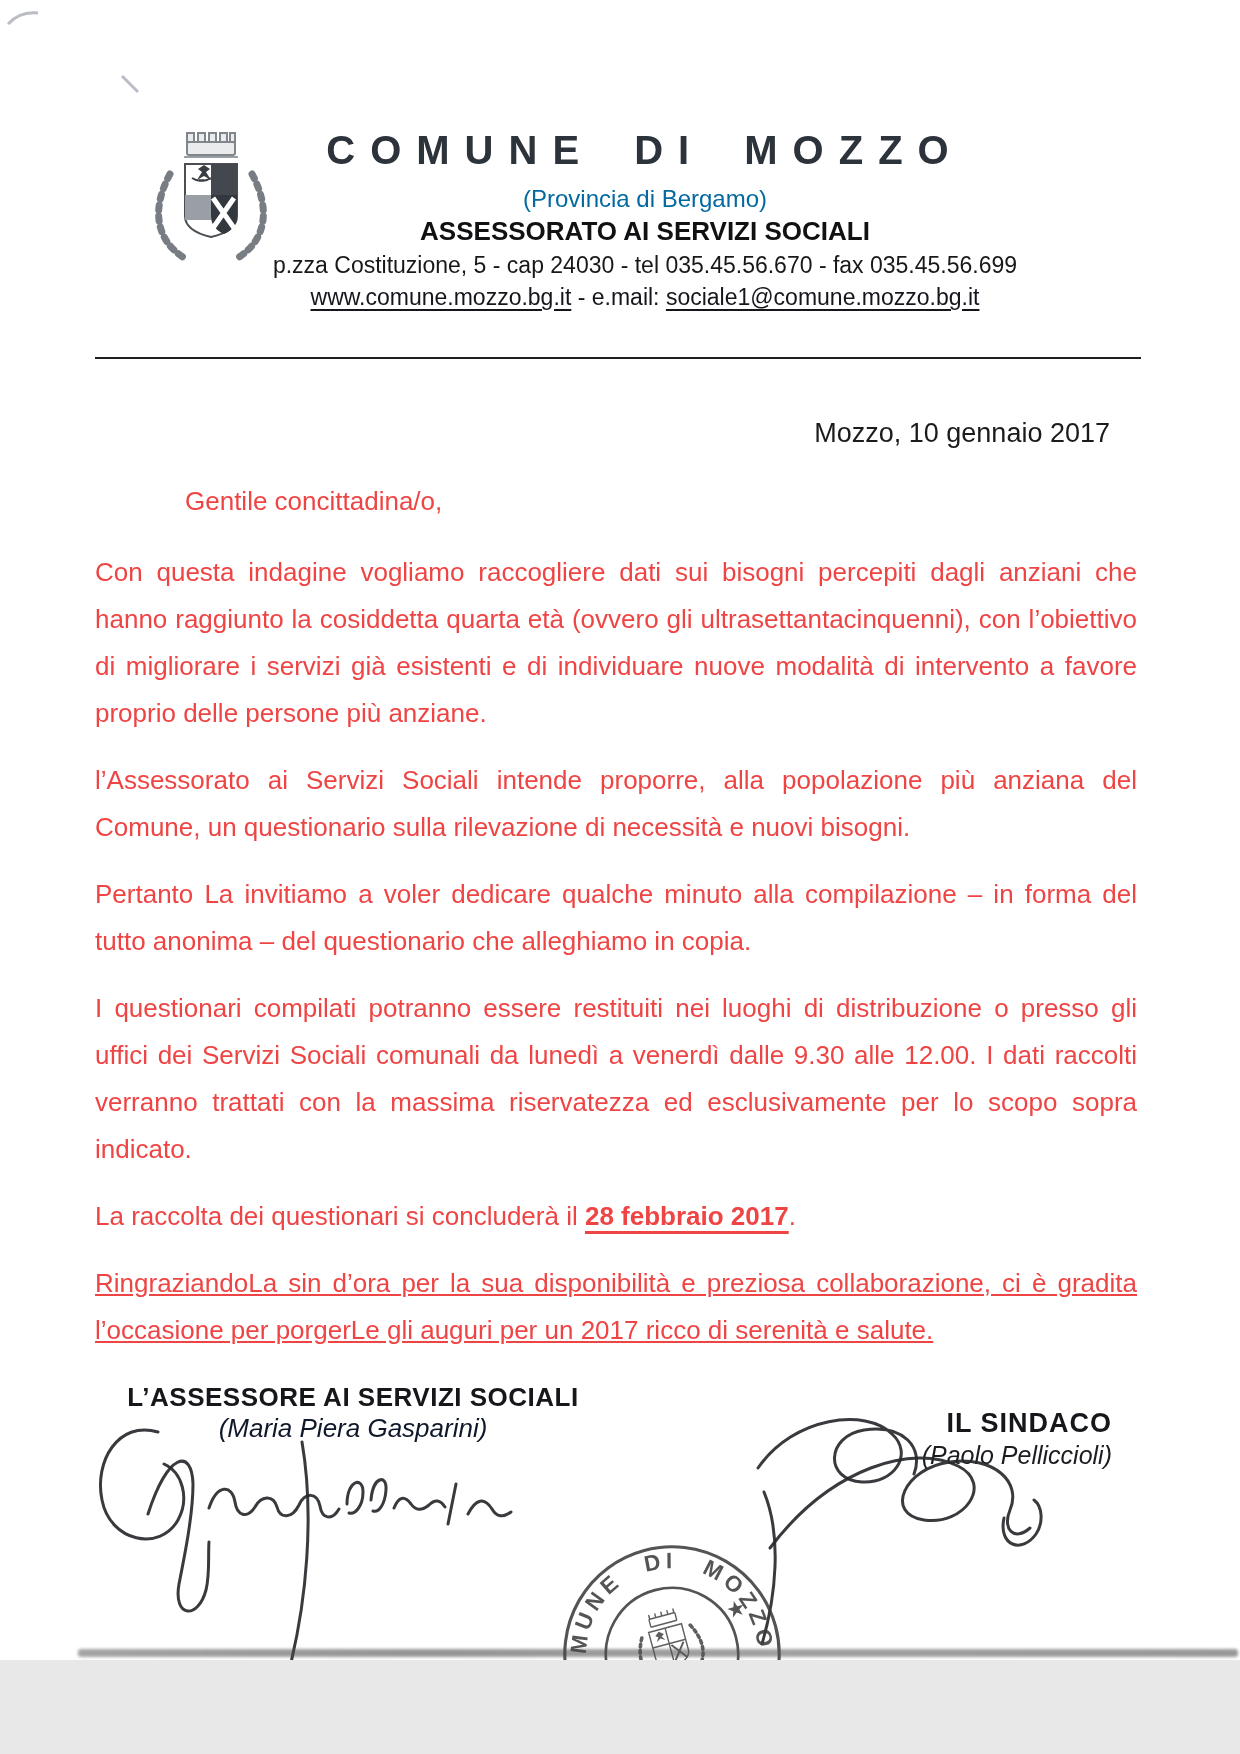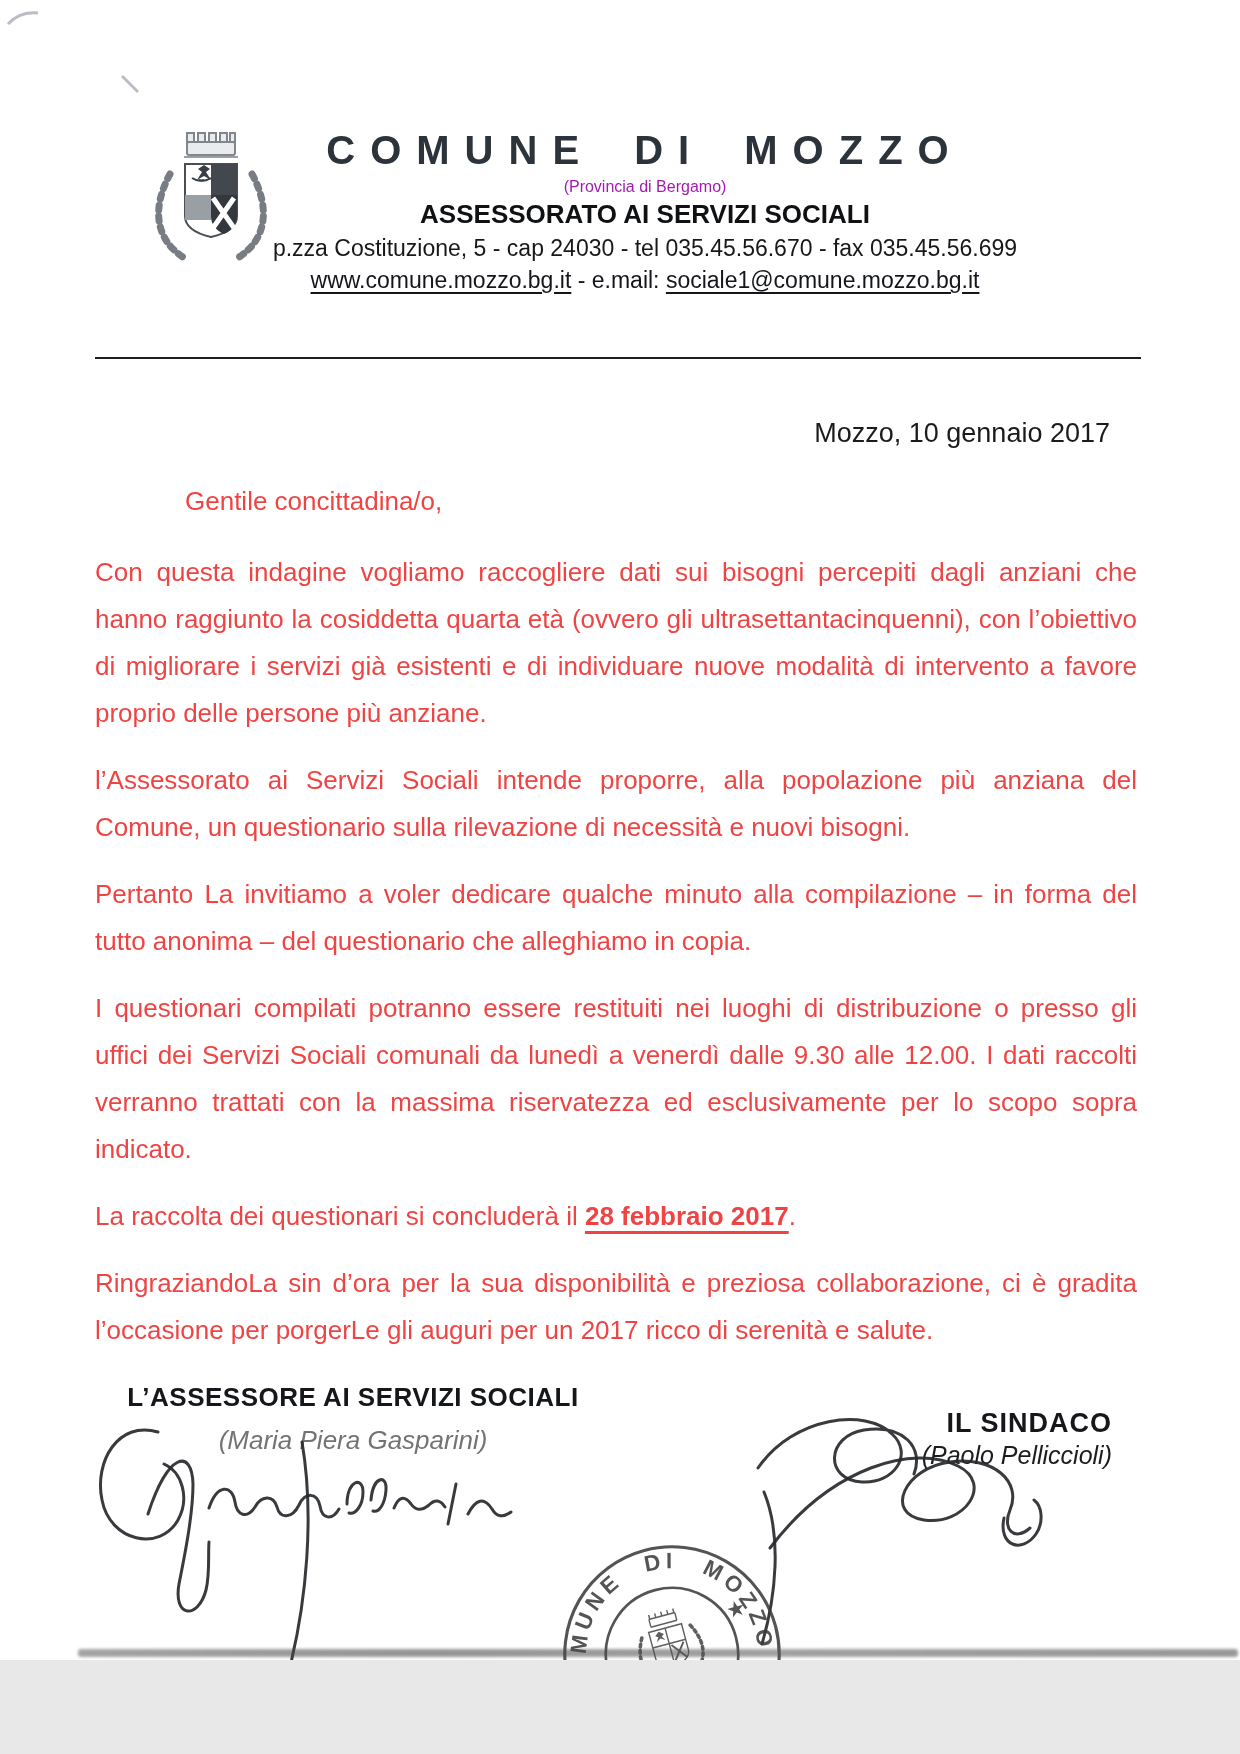--- a/index.html
+++ b/index.html
@@ -12,46 +12,46 @@
     font-family:"Liberation Sans",sans-serif;
     color:#212121;
   }
   
   .logo{position:absolute;left:140px;top:116px;width:142px;height:150px;}
   .hdr{position:absolute;left:145px;top:128px;width:1000px;text-align:center;}
   .hdr .title{
     font-size:40px;font-weight:bold;color:#2c333a;
     letter-spacing:15px;word-spacing:14px;white-space:nowrap;
   }
-  .hdr .province{font-size:16px;margin-top:5px;color:#a21caf;}
+  .hdr .province{font-size:24px;margin-top:12px;color:#0369a1;}
   .hdr .dept{font-size:26px;font-weight:bold;margin-top:3px;color:#101113;}
   .hdr .addr{font-size:23px;margin-top:5px;color:#17181a;}
   .hdr .links{font-size:23px;margin-top:5px;color:#14161c;}
   .hdr .links .lnk{text-decoration:underline;text-underline-offset:4px;}
   .rule{position:absolute;left:95px;top:357px;width:1046px;height:2px;background:#1d1f22;}
   
   .dateline{
     position:absolute;top:418px;left:95px;width:1015px;
     text-align:right;font-size:27px;color:#1b1b1b;
   }
   .body{
     position:absolute;left:95px;top:478px;width:1042px;
     font-size:26px;line-height:47px;color:#ef4444;
   }
   .salutation{margin:0 0 24px 0;text-indent:90px;}
   .para{margin:0 0 20px 0;text-align:justify;}
-  .para:last-child{margin-bottom:0;}
+  .para:last-child{margin-bottom:0;text-decoration:underline;}
   .deadline-date{
     font-weight:bold;text-decoration:underline;
     text-decoration-thickness:3px;text-underline-offset:6px;
   }
   
   .sig-left{position:absolute;left:118px;top:1382px;width:470px;text-align:center;}
   .sig-left .role{font-size:26px;font-weight:bold;letter-spacing:.5px;color:#15171a;}
-  .sig-left .name{font-size:26px;font-style:italic;margin-top:12px;color:#737373;}
+  .sig-left .name{font-size:26px;font-style:italic;margin-top:0;color:#0f172a;}
   .sig-right{position:absolute;left:812px;top:1408px;width:300px;text-align:right;}
   .sig-right .role{font-size:27px;font-weight:bold;letter-spacing:1px;color:#15171a;}
   .sig-right .name{font-size:25px;font-style:italic;margin-top:2px;color:#1b1d20;}
   .scrawl{position:absolute;pointer-events:none;}
   .scrawl path{fill:none;stroke:#27292c;stroke-width:3;stroke-linecap:round;opacity:.92;}
   
   .stamp{
     position:absolute;left:538px;top:1520px;width:268px;height:268px;
     transform:rotate(-15deg);opacity:.88;
   }

